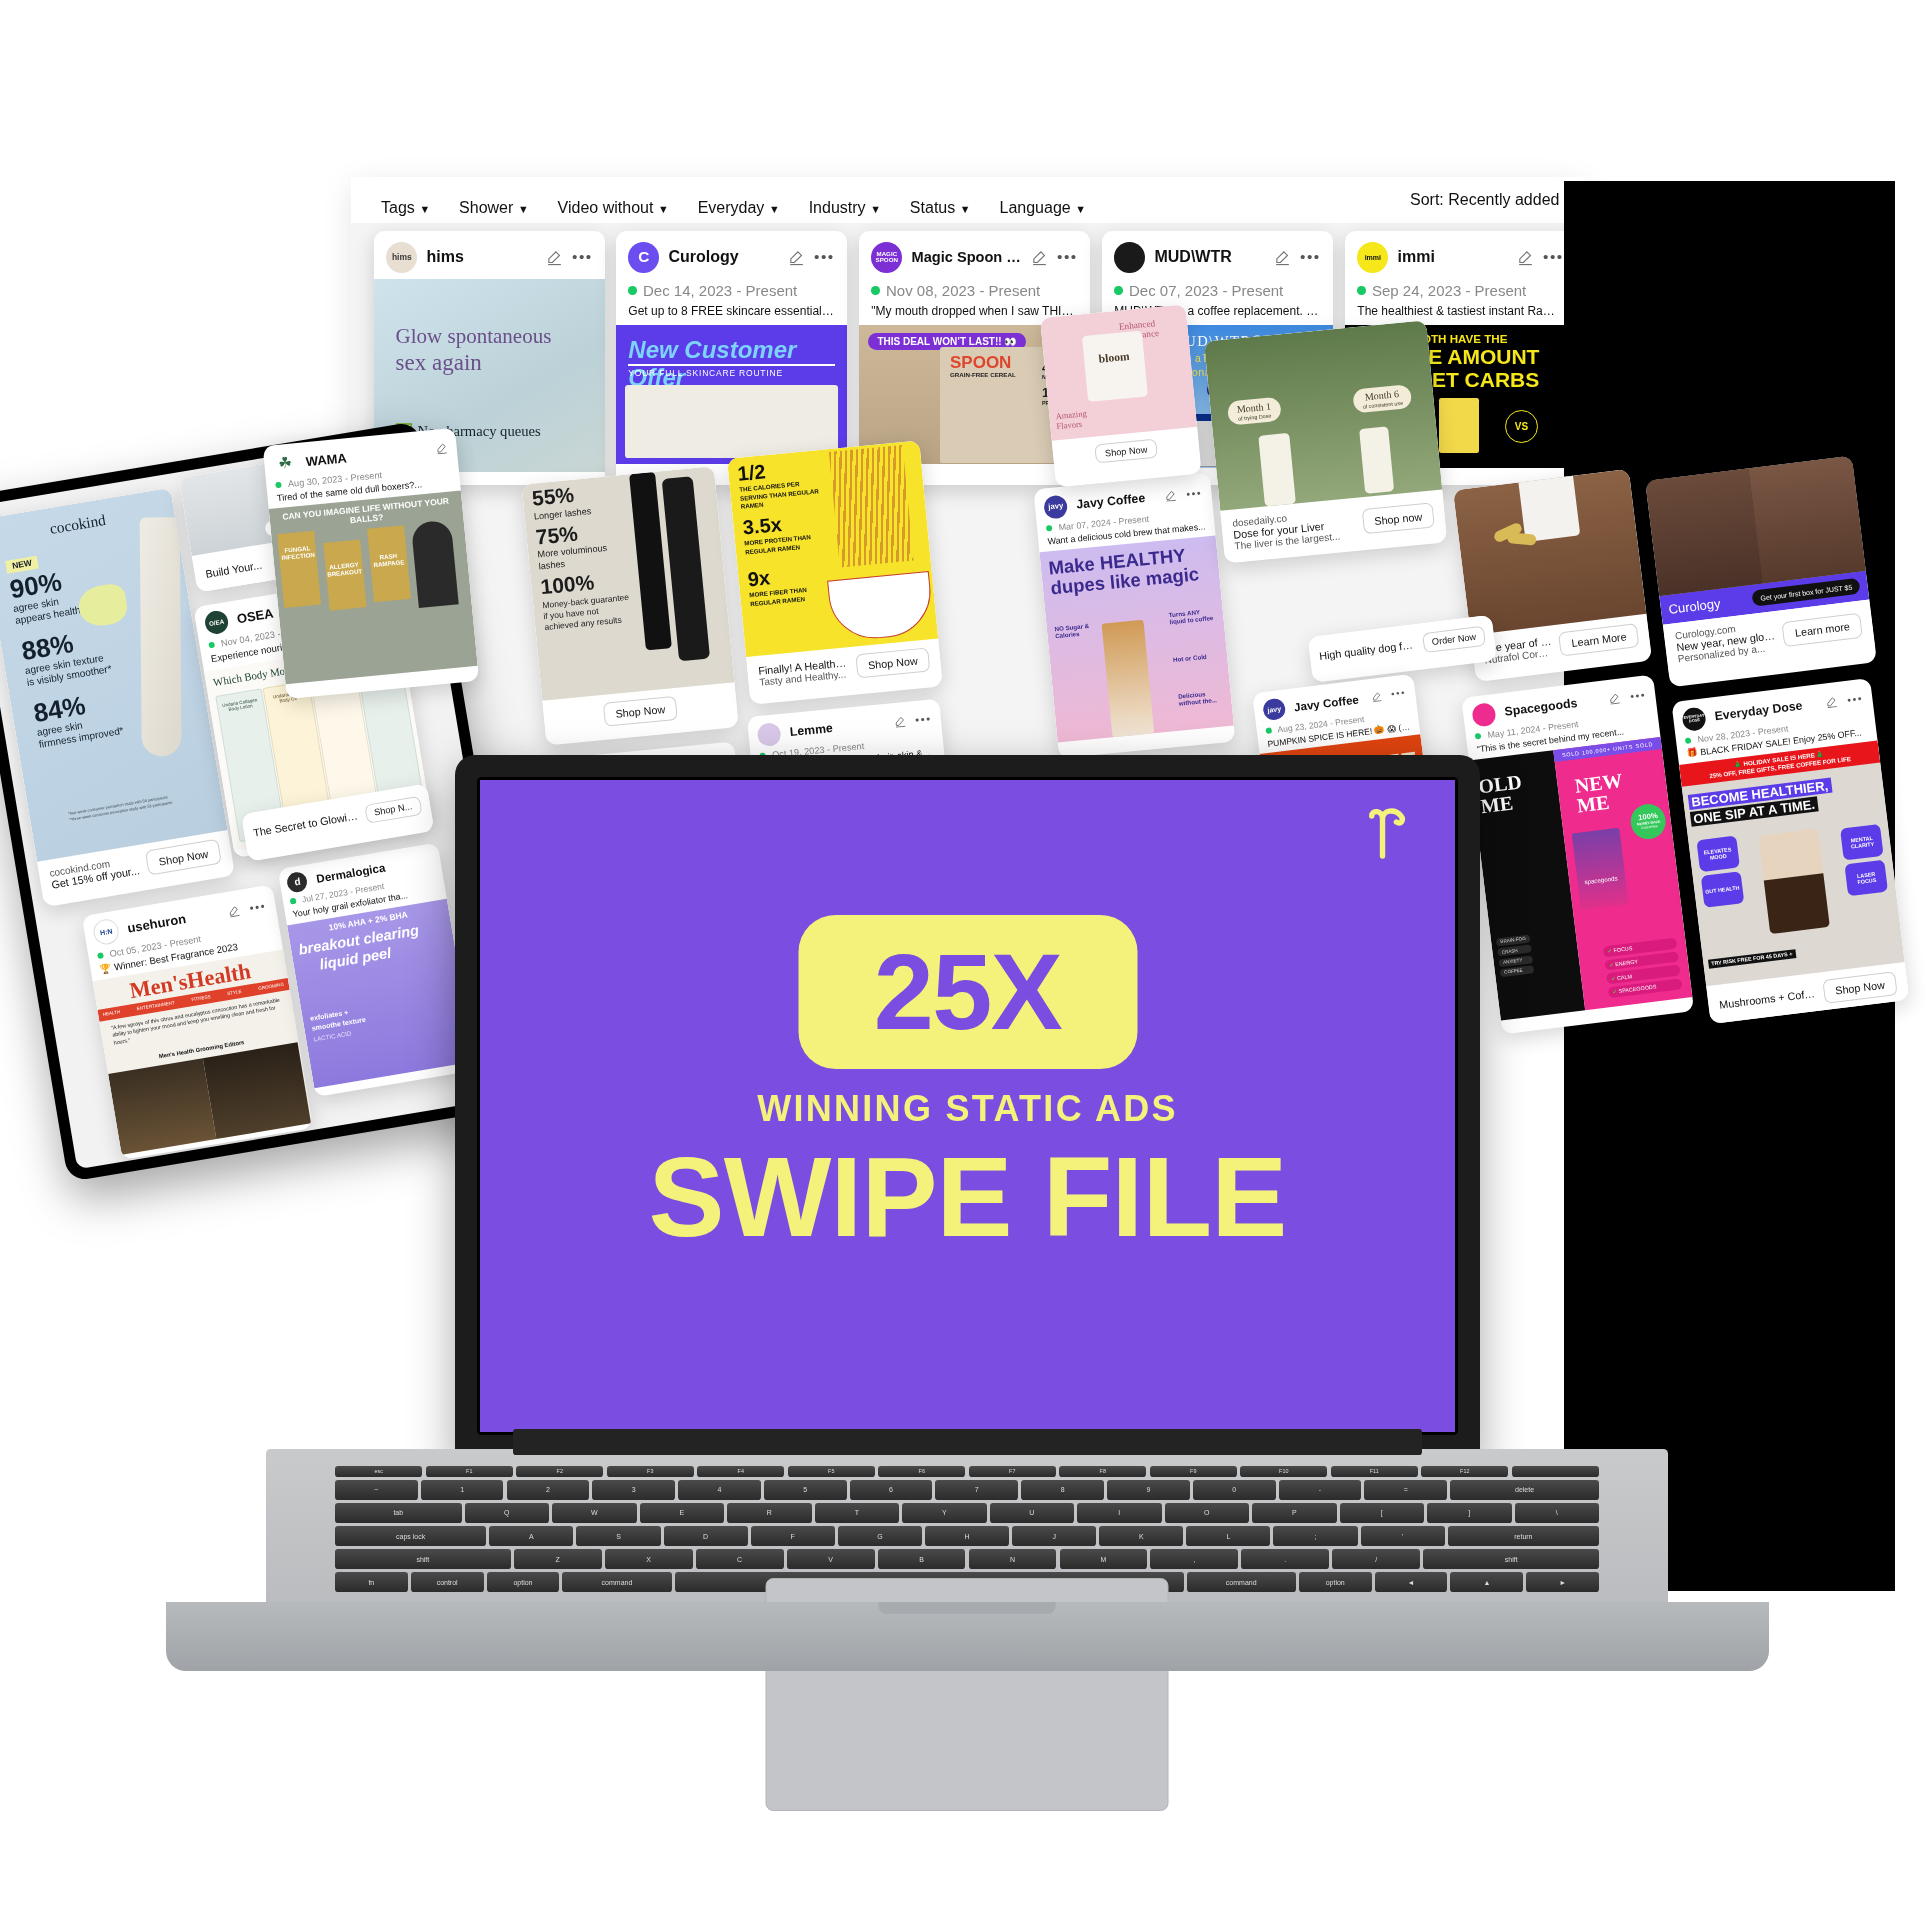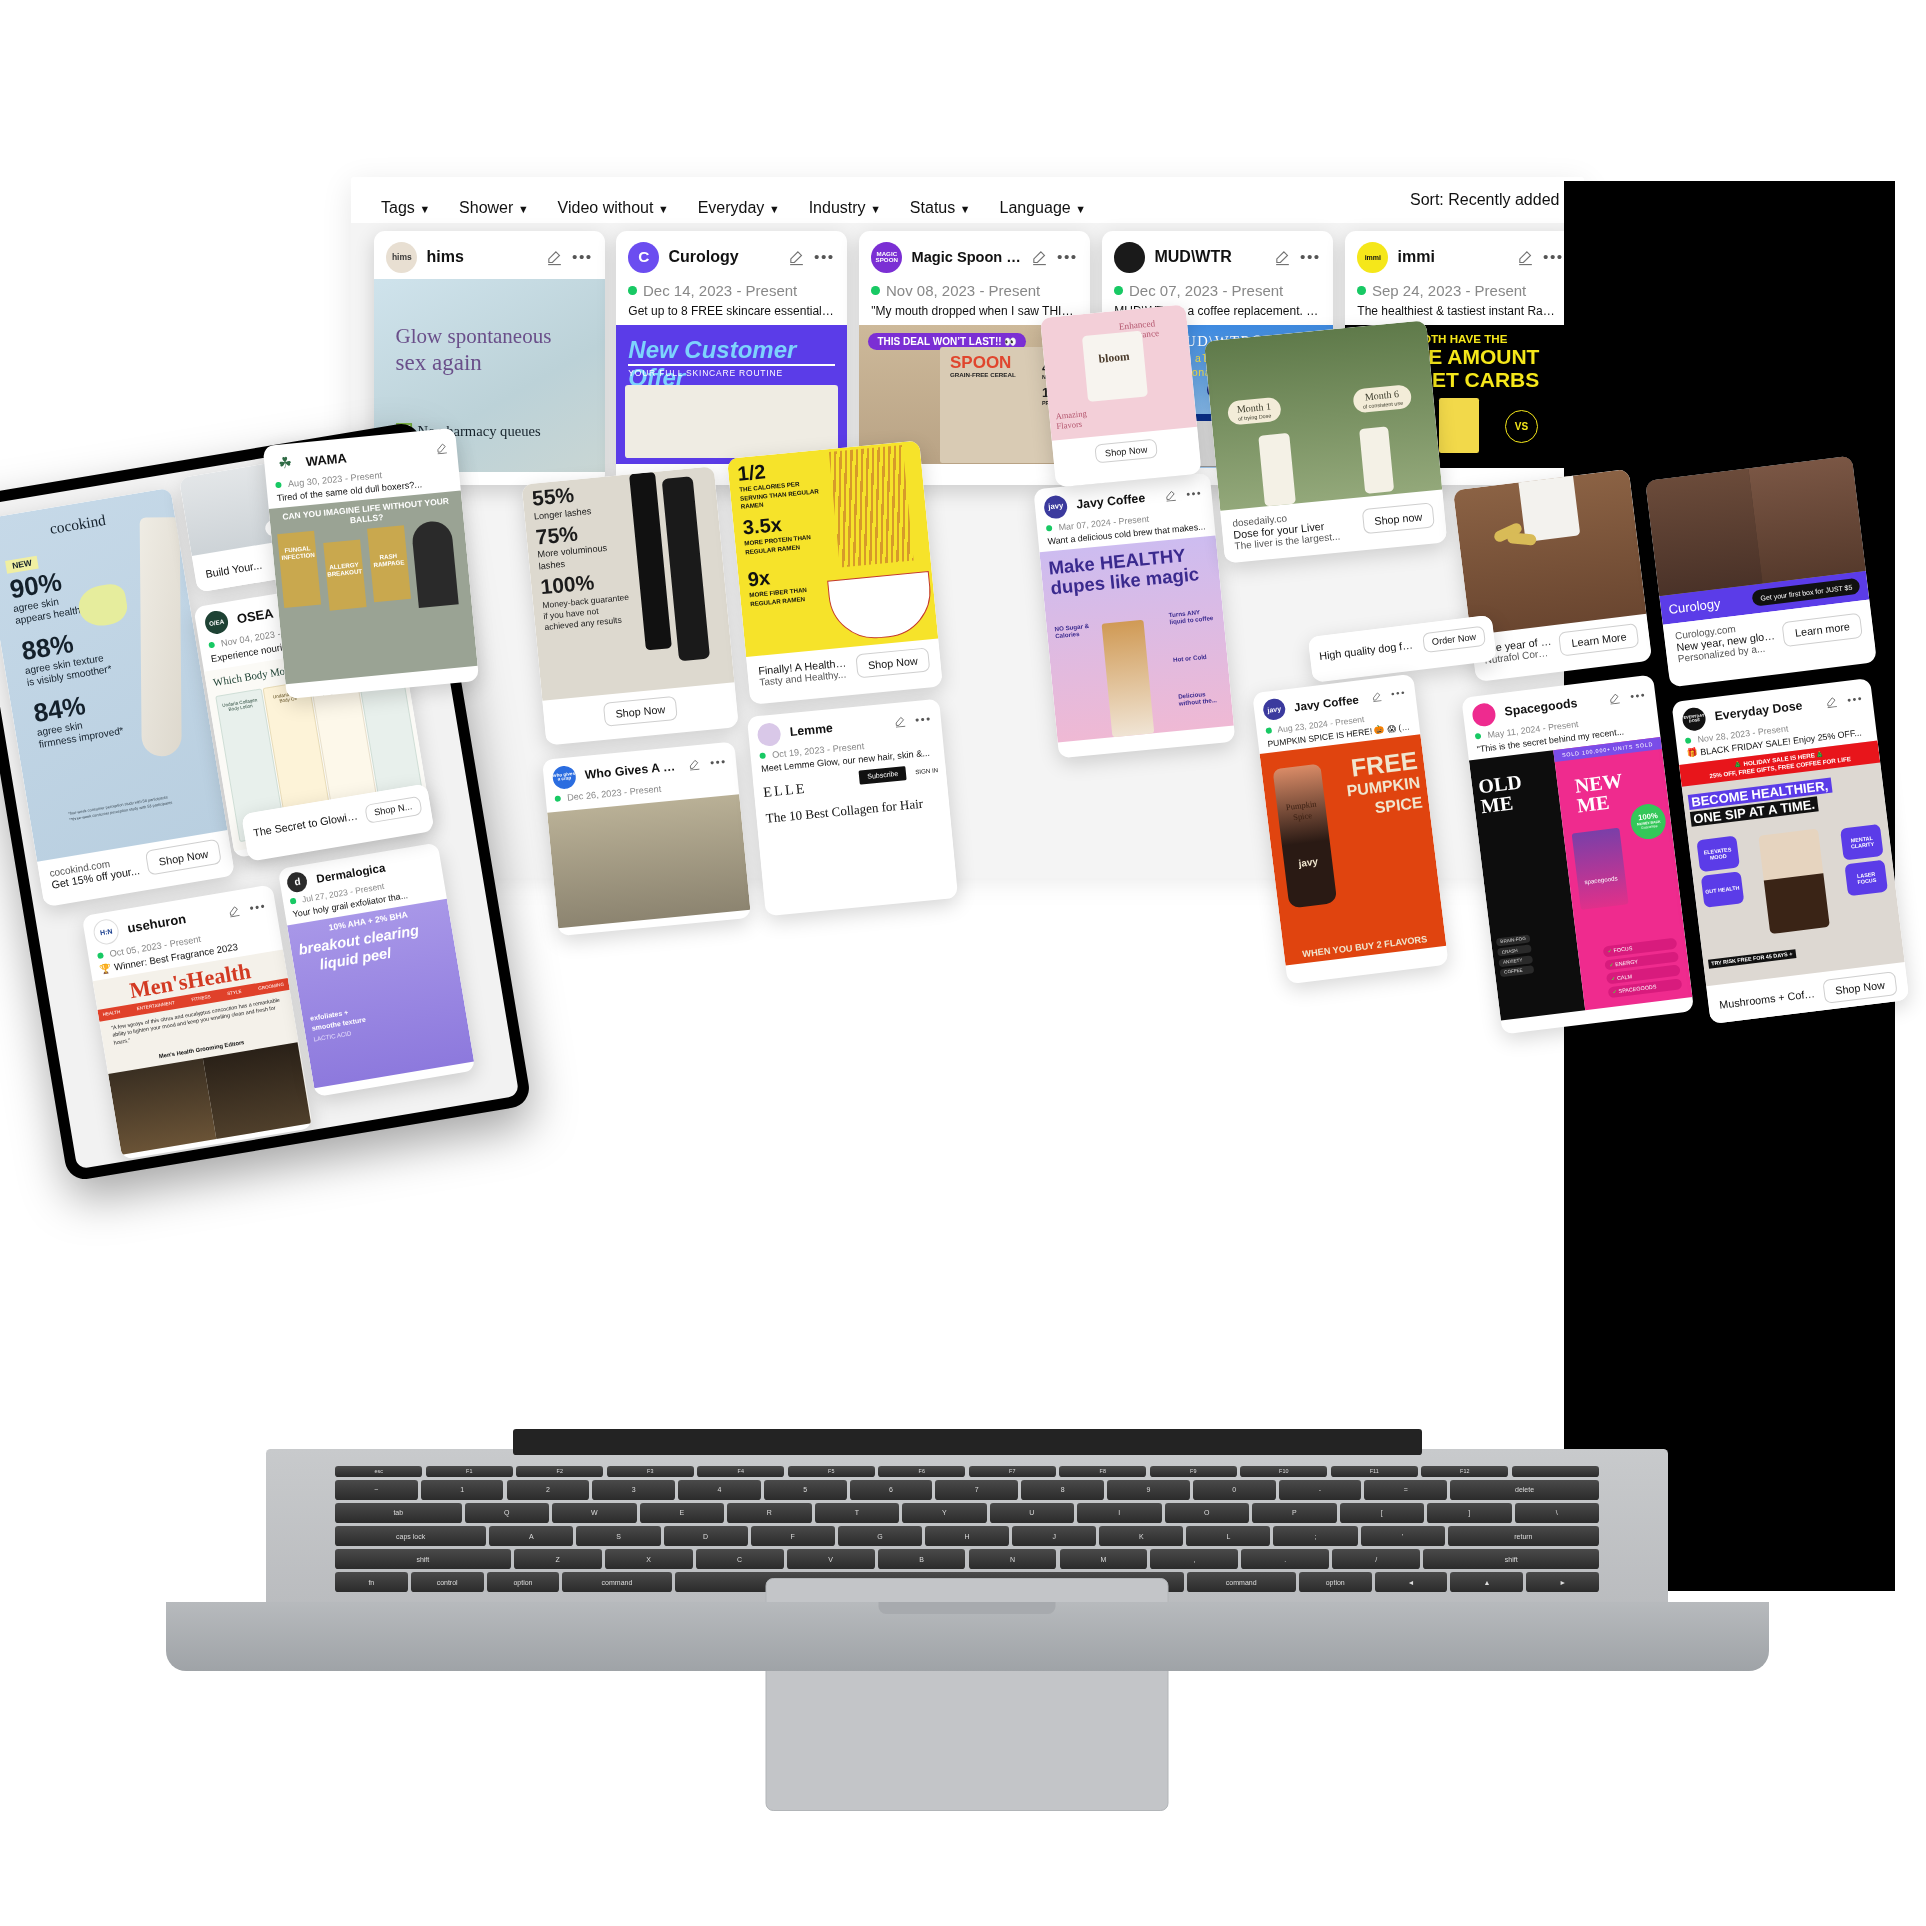--- a/index.html
+++ b/index.html
@@ -747,20 +747,35 @@
         <div class="abs" style="left:10.8px;top:17px;width:48px;height:140px;background:linear-gradient(#d98b67,#2a1a14 55%);border-radius:7.7px 7.7px 10.8px 10.8px;"></div>
         <div class="abs" style="left:14px;top:51px;width:42px;text-align:center;font-family:'Liberation Serif',serif;font-size:8.5px;color:#3a1f12;">Pumpkin</div>
         <div class="abs" style="left:14px;top:62px;width:42px;text-align:center;font-family:'Liberation Serif',serif;font-size:8.5px;color:#3a1f12;">Spice</div>
         <div class="abs" style="left:14px;top:108px;width:42px;text-align:center;font-size:10px;font-weight:bold;color:#f0e6cf;">javy</div>
         <div class="abs" style="left:6.2px;right:6.2px;bottom:4.6px;font-size:9.2px;font-weight:bold;color:#f0e6cf;text-align:center;">WHEN YOU BUY 2 FLAVORS</div>
       </div>
     </div>
 
   </div>
 
+  <div id="laptop">
+    <div class="lid"></div>
+    <div class="bezel">
+      <div class="scr">
+        <svg class="logo-r" viewBox="0 0 70 80">
+          <path d="M10 14 C10 6, 24 6, 24 18 L24 66 M24 18 C24 6, 40 4, 48 14 C52 19, 48 26, 42 22" stroke="#f4f27a" stroke-width="7" fill="none" stroke-linecap="round"></path>
+        </svg>
+        <div class="badge25">
+            <span>25X</span>
+          </div>
+        <div class="winline">WINNING STATIC ADS</div>
+        <div class="swipe">SWIPE FILE</div>
+      </div>
+    </div>
+  </div>
 
   <div class="base">
     <div class="basebody">
       <div class="hinge"></div>
       <div class="keyboard">
         <div class="krow fn">
           <div class="key">esc</div>
             <div class="key">F1</div>
             <div class="key">F2</div>
             <div class="key">F3</div>

